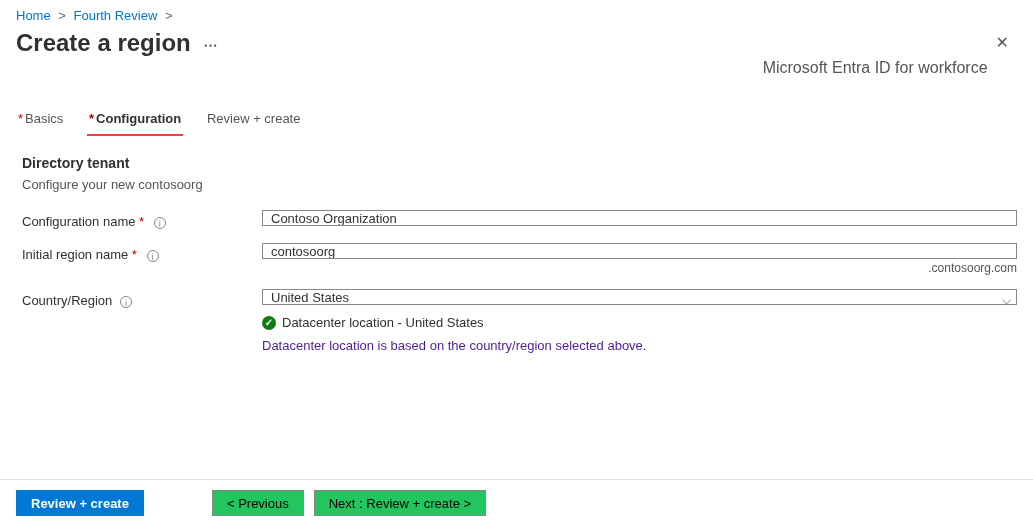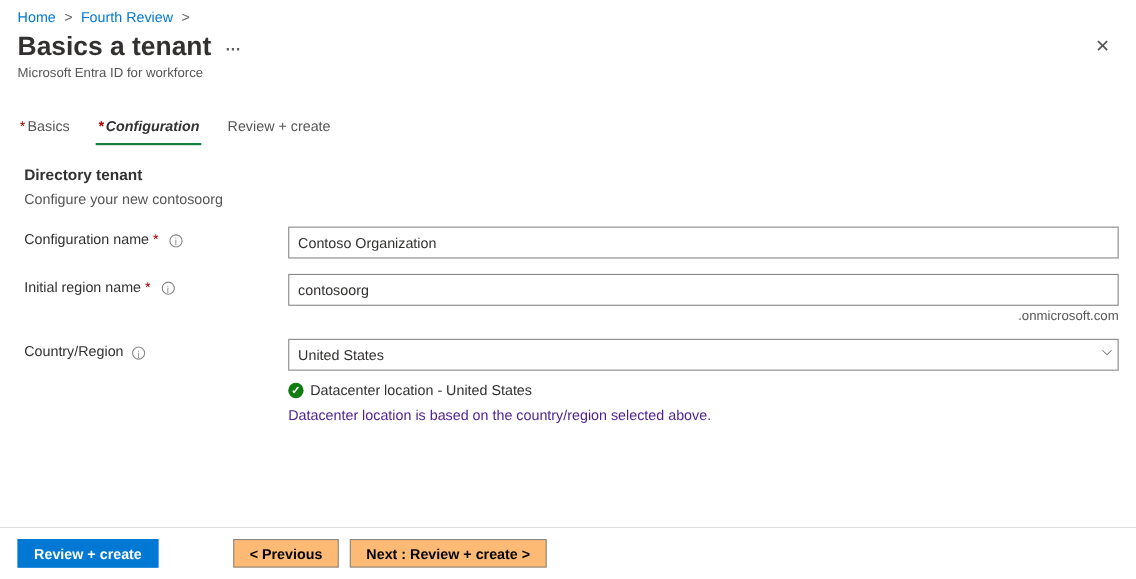--- a/index.html
+++ b/index.html
@@ -30,21 +30,21 @@
     font-weight: 600;
     margin: 2px 0 0;
   }
   .more-dots {
     font-size: 14px;
     color: #605e5c;
     margin-left: 6px;
     vertical-align: middle;
     cursor: pointer;
   }
-  .subtitle { font-size: 12px; color: #555; margin-top: 2px; }
+  .subtitle { font-size: 16px; color: #555; margin-top: 2px; text-align: right; }
   .close-x {
     font-size: 16px;
     color: #555;
     cursor: pointer;
     padding: 8px;
     line-height: 1;
   }
   .tabs {
     margin: 28px 16px 0;
     border-bottom: 1px solid transparent;
@@ -54,22 +54,21 @@
     padding: 6px 2px 8px;
     margin-right: 18px;
     font-size: 13px;
     color: #555;
     cursor: pointer;
     position: relative;
   }
   .tab.active {
     color: #323130;
     font-weight: 600;
-    border-bottom: 2px solid #15803d;
-    font-style: italic;
+    border-bottom: 2px solid #ef4444;
   }
   .req-star { color: #a80000; margin-right: 2px; }
   .content { padding: 18px 16px 0 22px; }
   .section-title { font-weight: 600; font-size: 14px; margin-bottom: 6px; }
   .section-sub { font-size: 13px; color: #555; margin-bottom: 18px; }
   .row {
     display: flex;
     align-items: flex-start;
     margin-bottom: 14px;
   }
@@ -87,21 +86,21 @@
     font-size: 9px;
     line-height: 12px;
     text-align: center;
     color: #888;
     margin-left: 4px;
     vertical-align: middle;
   }
   .field { flex: 1; }
   .txt {
     width: 100%;
-    height: 29px;
+    height: 16px;
     border: 1px solid #8a8886;
     padding: 2px 8px;
     font-size: 13px;
     color: #323130;
     background: #fff;
   }
   .domain-suffix {
     text-align: right;
     font-size: 12px;
     color: #555;
@@ -143,23 +142,22 @@
     padding: 10px 16px;
     display: flex;
     gap: 10px;
     background: #fff;
   }
   .btn {
     height: 26px;
     padding: 0 14px;
     font-size: 13px;
     border: 1px solid #8a8886;
-    background: #fdba74;
-    cursor: pointer;
-    font-weight: bold;
+    background: #22c55e;
+    cursor: pointer;
   }
   .btn.primary {
     background: #0078d4;
     border-color: #0078d4;
     color: #fff;
     font-weight: 600;
   }
   .spacer { width: 48px; }
 </style>
 </head>
@@ -168,21 +166,21 @@
 <div class="breadcrumb">
   <a href="#">Home</a>
   <span class="sep">&gt;</span>
   <a href="#">Fourth Review</a>
   <span class="sep">&gt;</span>
 </div>
 
 <div class="header">
   <div class="header-left">
     <h1 class="title">
-      <span>Basics a tenant</span>
+      <span>Create a region</span>
       <span class="more-dots">⋯</span>
     </h1>
     <div class="subtitle">Microsoft Entra ID for workforce</div>
   </div>
   <div class="close-x">✕</div>
 </div>
 
 <div class="tabs">
   <span class="tab"><span class="req-star">*</span><span>Basics</span></span>
   <span class="tab active"><span class="req-star">*</span><span>Configuration</span></span>
@@ -205,21 +203,21 @@
   </div>
 
   <div class="row">
     <div class="lbl">
       <span>Initial region name</span>
       <span class="req-star">*</span>
       <span class="info-icon">i</span>
     </div>
     <div class="field">
       <input class="txt" type="text" value="contosoorg" style="">
-      <div class="domain-suffix">.onmicrosoft.com</div>
+      <div class="domain-suffix">.contosoorg.com</div>
     </div>
   </div>
 
   <div class="row">
     <div class="lbl">
       <span>Country/Region</span>
       <span class="info-icon">i</span>
     </div>
     <div class="field">
       <div class="select-wrap">

